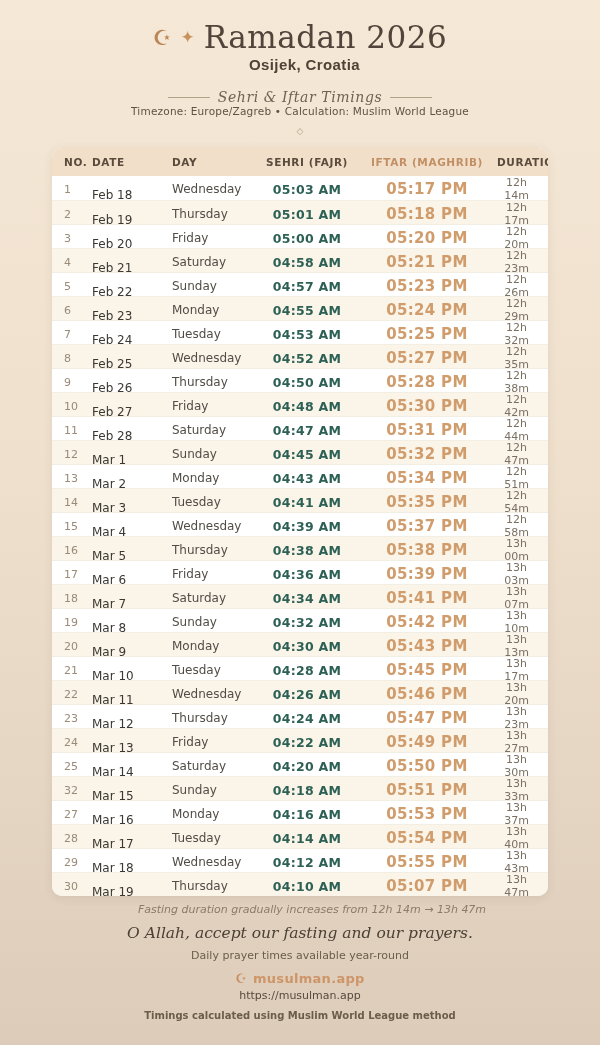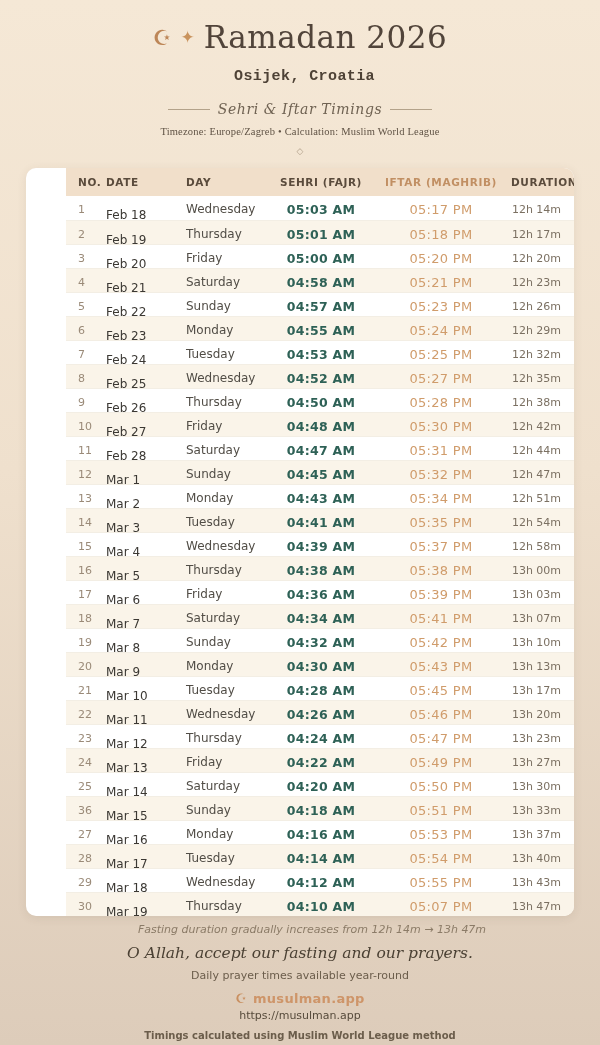--- a/index.html
+++ b/index.html
@@ -12,37 +12,36 @@
   }
   .header { text-align:center; padding-top:22px; }
   .title-line { display:flex; align-items:center; justify-content:center; gap:9px; }
   .crescent { font-size:21px; color:#bd8657; line-height:1; transform:translateY(1px); }
   .sparkle { font-size:17px; color:#c9935d; line-height:1; }
   .title {
     font-family:"DejaVu Serif","Liberation Serif",serif;
     font-size:31px; color:#51443a; letter-spacing:0.5px; line-height:1;
   }
   .location {
-    font-family:Liberation Mono, monospace;
-    font-size:15px; font-weight:bold; color:#4e4236; margin-top:15px; letter-spacing:0.4px;padding-left:9px;
+    font-family:Liberation Sans, sans-serif;
+    font-size:15px; font-weight:bold; color:#4e4236; margin-top:3px; letter-spacing:0.4px;padding-left:9px;
   }
   .subtitle-line { display:flex; align-items:center; justify-content:center; gap:8px; margin-top:16px; }
   .subtitle-rule { width:42px; height:1px; background:#b3a28a; }
   .subtitle {
     font-family:"DejaVu Serif","Liberation Serif",serif;
     font-style:italic; font-size:14px; color:#6f6252; letter-spacing:0.6px;
   }
-  .meta { margin-top:9px; font-size:10.5px; color:#5f5244; letter-spacing:0.2px;font-family:Liberation Serif, serif; }
+  .meta { font-size:10.5px; color:#5f5244; letter-spacing:0.2px; }
   .ornament { margin-top:9px; font-size:9px; color:#b2a18b; }
 
   .card {
-    width:548px; margin:12px auto 0 auto;
+    width:496px; margin:12px auto 0 auto;
     background:#ffffff; border-radius:10px; overflow:hidden;
     box-shadow:0 2px 10px rgba(90,70,50,0.10);
-    padding-left:40px;
   }
   .thead {
     display:grid; grid-template-columns:28px 80px 85px 100px 140px 1fr;
     align-items:center; height:28px; padding:0 12px;
     background:#f1dfca;
   }
   .thead span {
     font-size:10.5px; font-weight:bold; color:#5a4b3c; letter-spacing:0.6px;
   }
   .thead .th-sehri, .thead .th-iftar, .thead .th-dur { text-align:center; }
@@ -52,21 +51,21 @@
     align-items:center; height:24px; padding:0 12px;
     background:#ffffff;
   }
   .row:nth-child(even) { background:#faf4e9; }
   .row + .row { border-top:1px solid #f3eee4; }
   .c { font-size:12px; }
   .c.no { font-size:11px; color:#9a8a78; }
   .c.date { color:#3b3833;margin-top:12px; }
   .c.day { color:#514d46; }
   .c.sehri { text-align:center; font-weight:bold; font-size:12.5px; color:#2e6156; letter-spacing:0.3px; }
-  .c.iftar { text-align:center; font-weight:normal; font-size:13px; color:#d09c6b; letter-spacing:0.3px; }
+  .c.iftar { text-align:center; font-weight:bold; font-size:15px; color:#d09c6b; letter-spacing:0.3px; }
   .c.dur { text-align:center; font-size:11px; color:#7b7062; }
 
   .footer { text-align:center; }
   .footnote { margin-top:7px; font-style:italic; font-size:11px; color:#8b7b67;padding-left:24px; }
   .dua {
     margin-top:8px; font-family:"DejaVu Serif","Liberation Serif",serif;
     font-style:italic; font-size:15.5px; color:#4a4033;
   }
   .availability { margin-top:7px; font-size:11px; color:#6b5d4b; }
   .brand-line { margin-top:9px; display:flex; justify-content:center; align-items:center; gap:6px; }
@@ -298,21 +297,21 @@
   </div>
       <div class="row">
     <span class="c no">25</span>
     <span class="c date">Mar 14</span>
     <span class="c day">Saturday</span>
     <span class="c sehri">04:20 AM</span>
     <span class="c iftar">05:50 PM</span>
     <span class="c dur">13h 30m</span>
   </div>
       <div class="row">
-    <span class="c no">36</span>
+    <span class="c no">32</span>
     <span class="c date">Mar 15</span>
     <span class="c day">Sunday</span>
     <span class="c sehri">04:18 AM</span>
     <span class="c iftar">05:51 PM</span>
     <span class="c dur">13h 33m</span>
   </div>
       <div class="row">
     <span class="c no">27</span>
     <span class="c date">Mar 16</span>
     <span class="c day">Monday</span>

